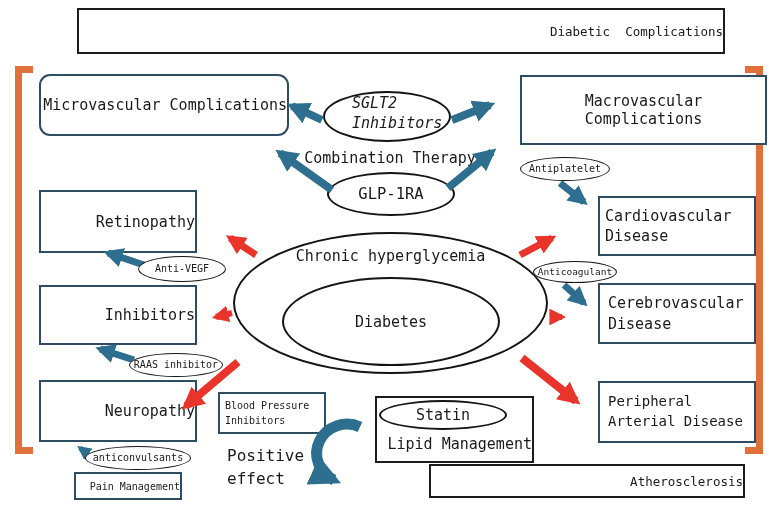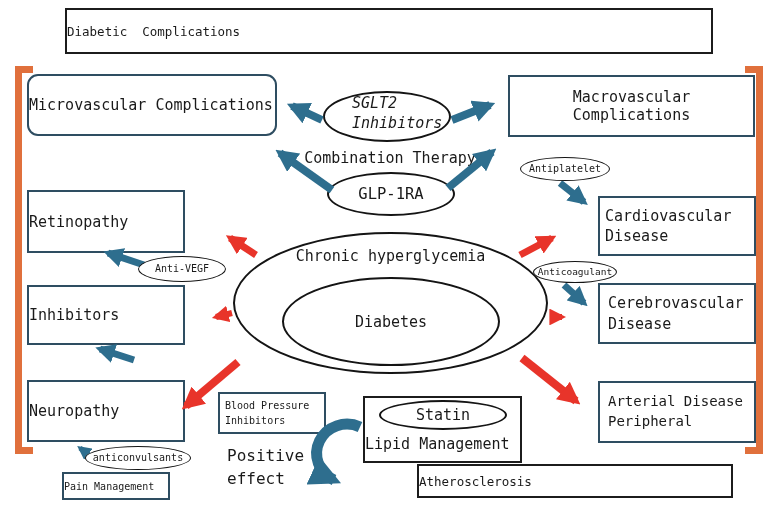--- a/index.html
+++ b/index.html
@@ -7,21 +7,21 @@
     position:relative; width:780px; height:510px; background:#ffffff;
     font-family:"DejaVu Sans Mono","Liberation Mono",monospace;
     color:#1a1a1a; overflow:hidden;
   }
   .box {
     position:absolute; background:#fff; box-sizing:border-box;
     display:flex; flex-direction:column; justify-content:center;
   }
   .slate  { border:2px solid #2e4d61; }
   .darkbd { border:2px solid #1c1c1c; }
-  .center-txt { align-items:flex-start; text-align:center; }
+  .center-txt { align-items:flex-end; text-align:center;margin-left:12px; }
   .left-txt   { align-items:flex-start; text-align:left; }
   .ellipse {
     position:absolute; background:#fff; box-sizing:border-box;
     border:2px solid #141414; border-radius:50%;
     display:flex; align-items:center; justify-content:center; text-align:center;
   }
   .small-ellipse { border-width:1.5px; font-size:10px; line-height:1; }
   .no-fill { background:transparent; }
   .bracket { position:absolute; box-sizing:border-box; }
   .bracket-left  { border-left:7px solid #e0703c; border-top:7px solid #e0703c; border-bottom:7px solid #e0703c; }
@@ -40,21 +40,21 @@
   <div class="box darkbd center-txt pre" style="left:65px; top:8px; width:648px; height:46px; font-size:12.5px;">
     <span class="pre">Diabetic  Complications</span>
   </div>
 
   <div class="bracket bracket-left" style="left:15px; top:66px; width:18px; height:388px;"></div>
   <div class="bracket bracket-right" style="left:745px; top:66px; width:18px; height:388px;"></div>
 
   <div class="box slate center-txt" style="left:27px; top:74px; width:250px; height:62px; font-size:15px;border-radius:11px;">
     <span>Microvascular Complications</span>
   </div>
-  <div class="box slate center-txt" style="left:508px; top:75px; width:247px; height:62px; font-size:15px;">
+  <div class="box slate center-txt" style="left:508px; top:75px; width:247px; height:70px; font-size:15px;">
     <span>Macrovascular Complications</span>
   </div>
 
   <div class="ellipse left-txt" style="left:323px; top:91px; width:128px; height:51px; font-size:15px; justify-content:flex-start; padding-left:27px; line-height:1.35; flex-direction:column; align-items:flex-start;font-style:italic;">
     <span class="ln">SGLT2</span>
     <span class="ln">Inhibitors</span>
   </div>
   <div class="floating-label" style="left:300px; top:149px; width:180px; font-size:15px; text-align:center;">
     <span>Combination Therapy</span>
   </div>
@@ -82,26 +82,29 @@
 
   <div class="box slate left-txt over-arrows" style="left:598px; top:196px; width:158px; height:60px; font-size:15px; padding-left:5px; line-height:1.35;">
     <span class="ln">Cardiovascular</span>
     <span class="ln">Disease</span>
   </div>
   <div class="box slate left-txt over-arrows" style="left:598px; top:283px; width:158px; height:61px; font-size:15px; padding-left:8px; line-height:1.35;">
     <span class="ln">Cerebrovascular</span>
     <span class="ln">Disease</span>
   </div>
   <div class="box slate left-txt over-arrows" style="left:598px; top:381px; width:158px; height:62px; font-size:14px; padding-left:8px; line-height:1.4;">
+    <span class="ln">Peripheral</span>
     <span class="ln">Arterial Disease</span>
-    <span class="ln">Peripheral</span>
   </div>
 
   <div class="ellipse small-ellipse over-arrows" style="left:138px; top:256px; width:88px; height:26px;">
     <span>Anti-VEGF</span>
+  </div>
+  <div class="ellipse small-ellipse over-arrows" style="left:129px; top:353px; width:94px; height:24px;">
+    <span>RAAS inhibitor</span>
   </div>
   <div class="ellipse small-ellipse over-arrows" style="left:85px; top:446px; width:106px; height:24px;">
     <span>anticonvulsants</span>
   </div>
 
   <div class="ellipse small-ellipse over-arrows" style="left:520px; top:157px; width:90px; height:24px;">
     <span>Antiplatelet</span>
   </div>
   <div class="ellipse small-ellipse over-arrows" style="left:533px; top:261px; width:84px; height:22px; font-size:9.5px;">
     <span>Anticoagulant</span>

